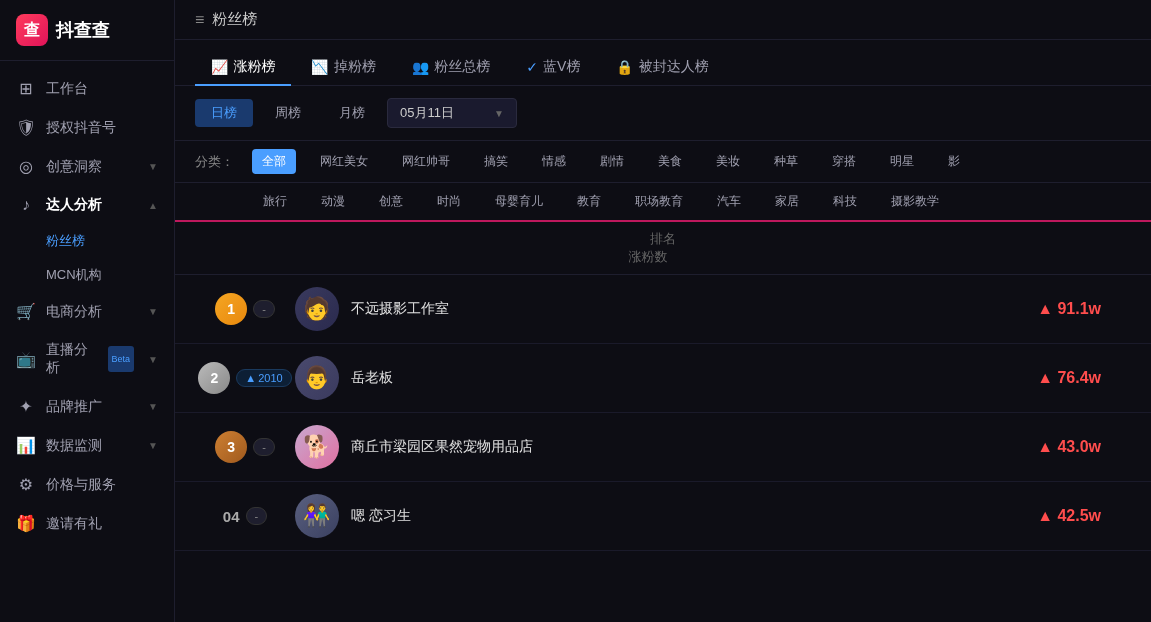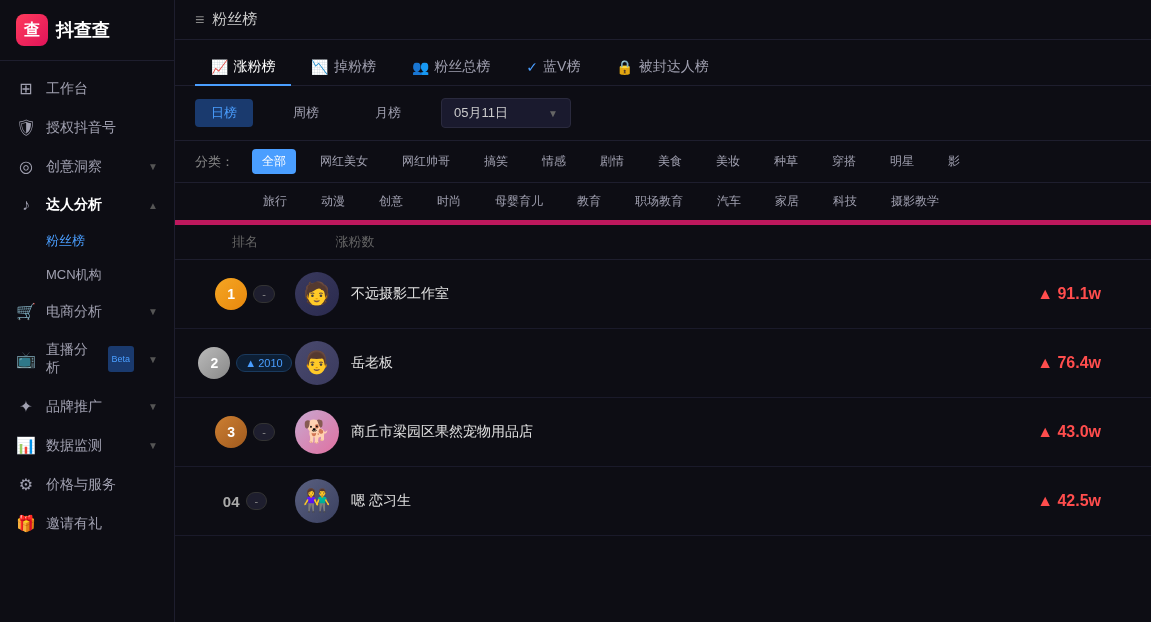--- a/index.html
+++ b/index.html
@@ -118,21 +118,21 @@
       margin-bottom: -1px;
     }
     .tab-item.active { color: #fff; border-bottom: 2px solid #4a9eff; }
     .tab-item .tab-icon { font-size: 14px; }
 
     
     .filter-bar {
       display: flex;
       align-items: center;
       padding: 12px 20px;
-      gap: 24px;
+      gap: 6px;
       border-bottom: 1px solid #1e1e2e;
     }
     .period-btn {
       padding: 5px 16px;
       border-radius: 4px;
       border: none;
       cursor: pointer;
       font-size: 13px;
       background: transparent;
       color: #a0a0b0;
@@ -182,37 +182,38 @@
     .cat-btn.active {
       background: #4a9eff;
       color: #fff;
     }
 
     .category-bar2 {
       display: flex;
       align-items: flex-end;
       padding: 6px 20px 6px 70px;
       gap: 6px;
-      border-bottom: 5px solid #be185d;
+      border-bottom: 2px solid #be185d;
       flex-wrap: nowrap;
       overflow: hidden;
     }
 
     
     .table-area {
       flex: 1;
       overflow-y: auto;
     }
     .table-header {
       display: flex;
       align-items: center;
       padding: 8px 20px;
       border-bottom: 1px solid #1e1e2e;
       color: #666;
       font-size: 13px;
+      flex-direction: column;
     }
     .col-rank { width: 100px; text-align: center; }
     .col-user { flex: 1; padding-left: 10px; }
     .col-fans { width: 150px; text-align: center; padding-right: 30px; }
 
     .table-row {
       display: flex;
       align-items: center;
       padding: 12px 20px;
       border-bottom: 1px solid #1a1a2a;

